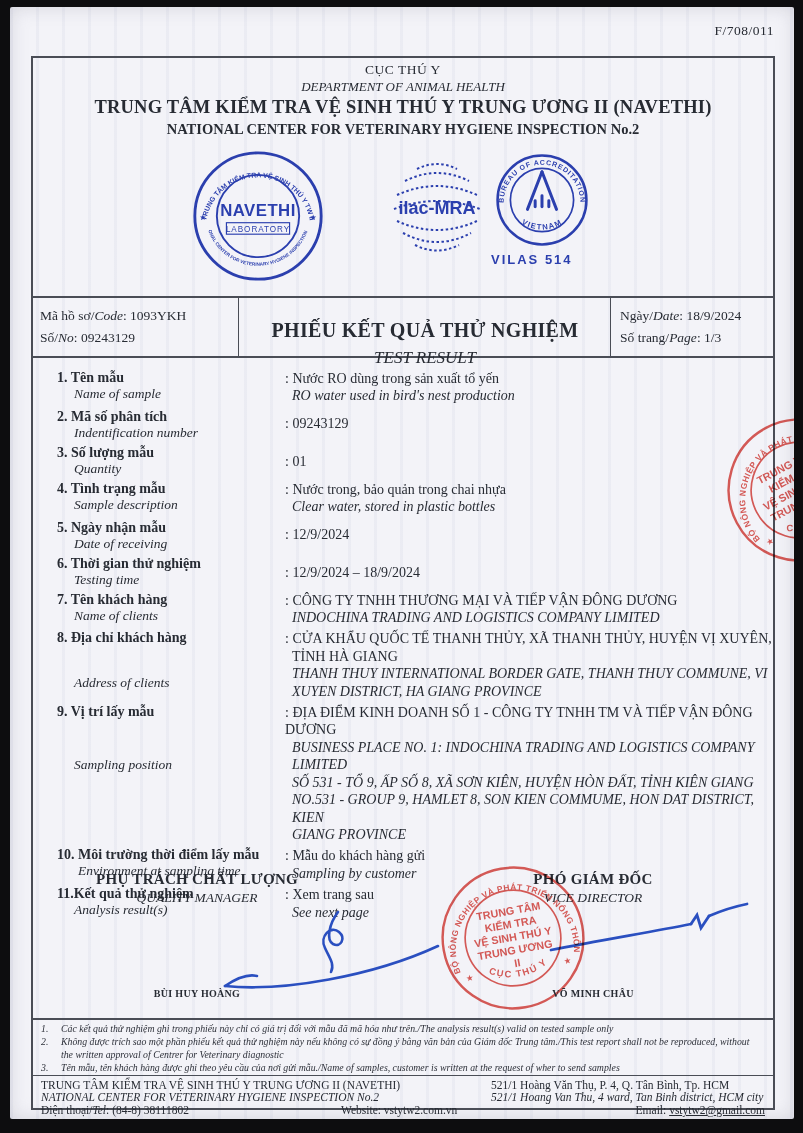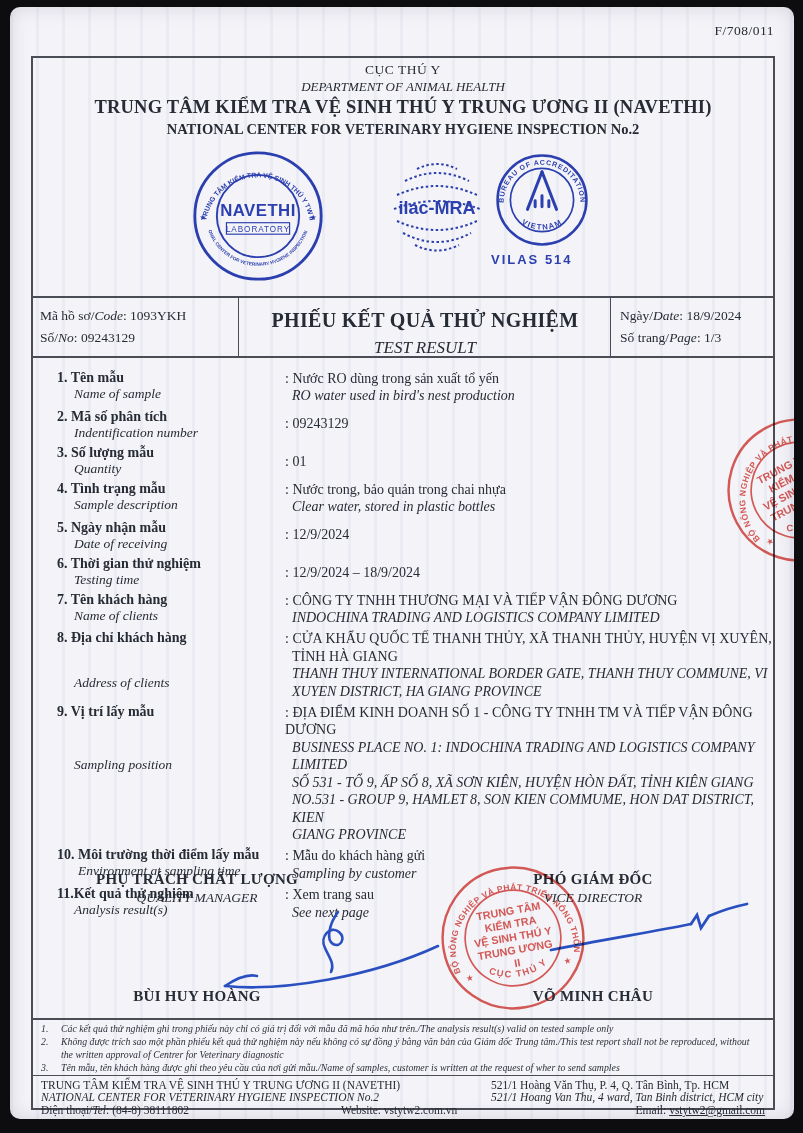--- a/index.html
+++ b/index.html
@@ -1,20 +1,20 @@
 <!DOCTYPE html>
 <html><head>
 <meta charset="utf-8">
 <style>
   html,body{margin:0;padding:0;background:#0d0d0f;}
   .page{position:relative;width:803px;height:1133px;background:#0d0d0f;overflow:hidden;
         font-family:"Liberation Serif", serif;color:#272b33;}
   .paper{position:absolute;left:10px;top:7px;right:9px;bottom:14px;background:#f3f3f8;
          background-image:repeating-linear-gradient(90deg, rgba(185,190,212,.14) 0 3px, rgba(255,255,255,0) 3px 26px);
-         border-radius:10px;overflow:hidden;box-shadow:inset 0 0 18px rgba(120,120,140,.25);text-decoration:underline;}
+         border-radius:2px;overflow:hidden;box-shadow:inset 0 0 18px rgba(120,120,140,.25);text-decoration:underline;}
   .form-code{position:absolute;top:16px;right:20px;font-size:13.5px;letter-spacing:.5px;}
   .doc{position:absolute;left:21px;top:49px;width:744px;height:1054px;border:2px solid #4a4d56;box-sizing:border-box;}
 
   
   .hdr{position:absolute;left:0;top:4px;width:100%;text-align:center;line-height:1.15;}
   .hdr .l1{font-size:13.5px;letter-spacing:.5px;}
   .hdr .l2{font-size:13px;font-style:italic;margin-top:2px;}
   .hdr .l3{font-size:18.5px;font-weight:bold;margin-top:3px;letter-spacing:.2px;}
   .hdr .l4{font-size:14.5px;font-weight:bold;margin-top:2px;}
 
@@ -23,41 +23,41 @@
   .vilas{position:absolute;left:458px;top:194px;width:104px;
          font-family:"Liberation Sans",sans-serif;font-weight:bold;font-size:13px;color:#2b3fae;letter-spacing:2px;}
 
   
   .info{position:absolute;left:-2px;top:238px;width:744px;height:62px;display:flex;
         border-top:2px solid #4a4d56;border-bottom:2px solid #4a4d56;box-sizing:border-box;}
   .info .cell{box-sizing:border-box;padding:7px 8px 0 9px;font-size:13.5px;line-height:1.65;}
   .info .c1{width:208px;border-right:1.6px solid #4a4d56;}
   .info .c2{width:372px;border-right:1.6px solid #4a4d56;text-align:center;}
   .info .c3{flex:1;}
-  .t-vi{font-size:20px;font-weight:bold;letter-spacing:.3px;line-height:1.1;margin-top:4px;}
+  .t-vi{font-size:20px;font-weight:bold;letter-spacing:.3px;line-height:1.1;margin-top:14px;}
   .t-en{font-size:17px;font-style:italic;margin-top:3px;}
   .it{font-style:italic;}
 
   
   .items{position:absolute;left:24px;top:312px;width:728px;}
   .item{display:flex;margin-bottom:4px;}
   .ilabel{width:228px;flex:none;}
   .ivi{font-weight:bold;font-size:14px;line-height:16px;}
   .ien{font-style:italic;font-size:13.5px;line-height:16px;margin-left:17px;}
   .ien.gap1{margin-top:29px;}
   .ien.gap2{margin-top:37px;}
   .ival{flex:1;}
   .vvi{font-size:14px;line-height:17.4px;}
   .ven{font-size:14px;line-height:17.4px;font-style:italic;margin-left:7px;}
 
   
   .sigblock{position:absolute;text-align:center;}
   .sig-title{font-weight:bold;font-size:15px;letter-spacing:.3px;}
   .sig-sub{font-style:italic;font-size:13.5px;margin-top:2px;}
-  .sig-name{position:absolute;font-weight:bold;font-size:15px;text-align:center;letter-spacing:.3px;}
+  .sig-name{position:absolute;font-weight:bold;font-size:10px;text-align:center;letter-spacing:.3px;}
 
   .stamp{position:absolute;opacity:.85;mix-blend-mode:multiply;}
   .sigpen{position:absolute;}
 
   
   .notes{position:absolute;left:0;top:960px;width:100%;border-top:2.5px solid #4a4d56;box-sizing:border-box;
          padding:3px 10px 0 8px;font-size:9.8px;font-style:italic;line-height:1.32;color:#2d3039;}
   .nrow{display:flex;}
   .nno{width:20px;flex:none;}
   .ntext{flex:1;}

